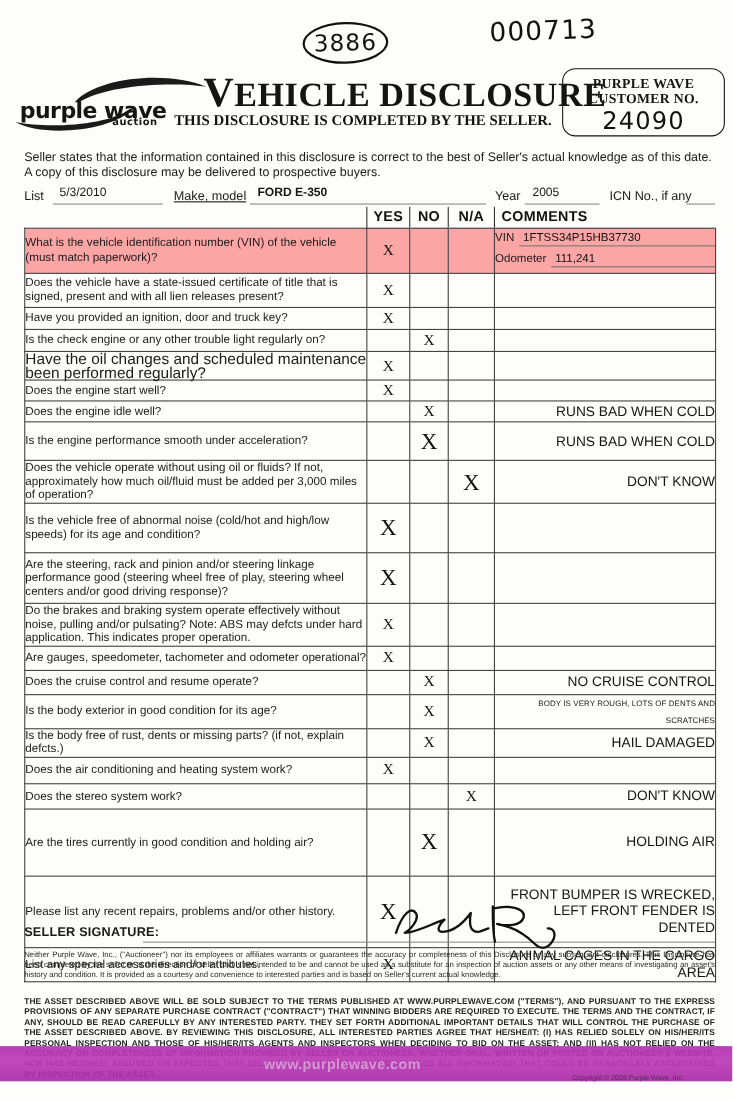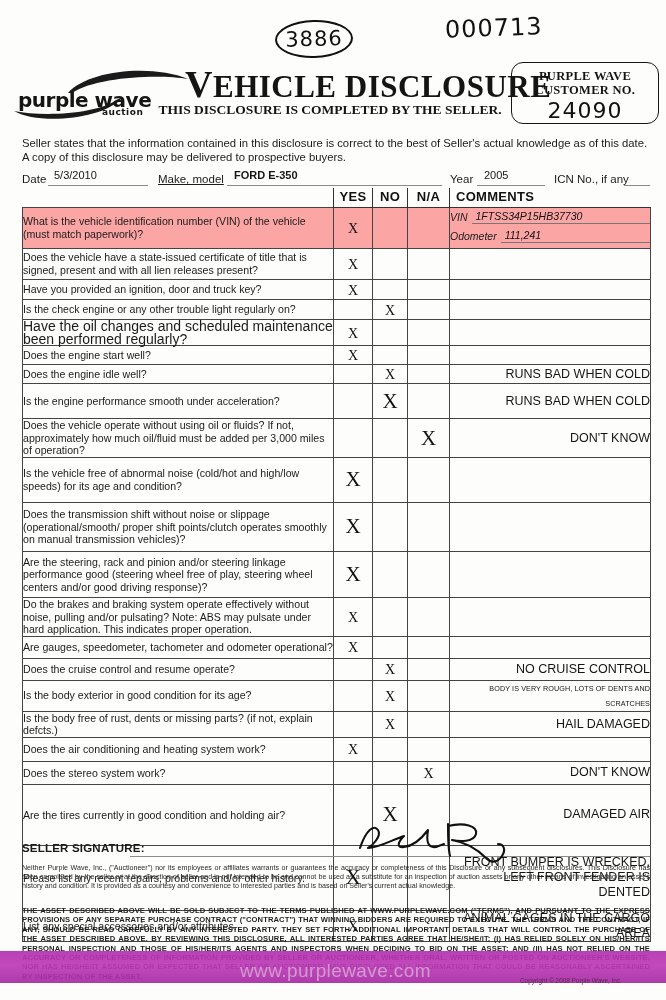--- a/index.html
+++ b/index.html
@@ -215,23 +215,22 @@
     border-right: none;
   }
   .c-cell.small { font-size: 7.2px; letter-spacing: 0.1px; }
   .vin-cell {
     padding: 4px 6px 4px 6px;
     border-right: none;
     font-size: 10.5px;
   }
   .vin-line {
     display: flex;
-    align-items: center;
+    align-items: flex-start;
     margin: 2px 0 5px 0;
-    font-style: italic;
   }
   .vin-line .lb { flex: 0 0 auto; margin-right: 4px; color: #1b1b1b; }
   .vin-line .vv {
     flex: 1 1 auto;
     border-bottom: 1px solid #777;
     padding-left: 4px;
     padding-bottom: 1px;
     font-size: 10.5px;
     color: #111;
   }
@@ -302,22 +301,22 @@
     top: 951px;
     width: 666px;
     height: 32px;
     background: linear-gradient(180deg,#b42fb0 0%, #bb3ab6 45%, #a82aa4 100%);
     opacity: 0.92;
   }
   .band-url {
     position: absolute;
     left: 240px;
     top: 960px;
-    font-size: 19px;
-    font-weight: normal;
+    font-size: 13px;
+    font-weight: bold;
     color: #d9a8d7;
     letter-spacing: 0.4px;
     opacity: 0.85;
   }
   .copyright {
     position: absolute;
     left: 520px;
     top: 977px;
     font-size: 6.4px;
     color: #5a2a58;
@@ -350,21 +349,21 @@
     <div class="custbox">
       <div class="l1">PURPLE WAVE</div>
       <div class="l2">CUSTOMER NO.</div>
       <div class="num hand">24090</div>
     </div>
   </div>
 
   <div class="intro">Seller states that the information contained in this disclosure is correct to the best of Seller's actual knowledge as of this date. A copy of this disclosure may be delivered to prospective buyers.</div>
 
   <div class="fieldrow">
-    <span class="lbl" style="left:0px;">Date</span>
+    <span class="lbl" style="left:0px;">List</span>
     <span class="ln" style="left:26px; width:100px;"></span>
     <span class="val" style="left:32px;">5/3/2010</span>
 
     <span class="lbl" style="left:136px;text-decoration:underline;">Make, model</span>
     <span class="ln" style="left:205px; width:215px;"></span>
     <span class="val" style="left:212px;font-weight:bold;">FORD E-350</span>
 
     <span class="lbl" style="left:428px;">Year</span>
     <span class="ln" style="left:455px; width:68px;"></span>
     <span class="val" style="left:462px;">2005</span>
@@ -466,35 +465,28 @@
           <td class="c-cell">DON'T KNOW</td>
         </tr>
         <tr>
           <td class="q-cell" style="height: 44px;">Is the vehicle free of abnormal noise (cold/hot and high/low speeds) for its age and condition?</td>
           <td class="mark-cell"><span class="xbig">X</span></td>
           <td class="mark-cell"></td>
           <td class="mark-cell"></td>
           <td class="c-cell"></td>
         </tr>
         <tr>
-          <td class="q-cell" style="height: 48px;">Does the transmission shift without noise or slippage (operational/smooth/ proper shift points/clutch operates smoothly on manual transmission vehicles)?</td>
-          <td class="mark-cell"><span class="xbig">X</span></td>
-          <td class="mark-cell"></td>
-          <td class="mark-cell"></td>
-          <td class="c-cell"></td>
-        </tr>
-        <tr>
           <td class="q-cell" style="height: 45px;">Are the steering, rack and pinion and/or steering linkage performance good (steering wheel free of play, steering wheel centers and/or good driving response)?</td>
           <td class="mark-cell"><span class="xbig">X</span></td>
           <td class="mark-cell"></td>
           <td class="mark-cell"></td>
           <td class="c-cell"></td>
         </tr>
         <tr>
-          <td class="q-cell" style="height: 19px;">Do the brakes and braking system operate effectively without noise, pulling and/or pulsating? Note: ABS may pulsate under hard application.  This indicates proper operation.</td>
+          <td class="q-cell" style="height: 19px;">Do the brakes and braking system operate effectively without noise, pulling and/or pulsating? Note: ABS may defcts under hard application.  This indicates proper operation.</td>
           <td class="mark-cell"><span class="x">X</span></td>
           <td class="mark-cell"></td>
           <td class="mark-cell"></td>
           <td class="c-cell"></td>
         </tr>
         <tr>
           <td class="q-cell" style="height: 21px;">Are gauges, speedometer, tachometer and odometer operational?</td>
           <td class="mark-cell"><span class="x">X</span></td>
           <td class="mark-cell"></td>
           <td class="mark-cell"></td>
@@ -533,21 +525,21 @@
           <td class="mark-cell"></td>
           <td class="mark-cell"></td>
           <td class="mark-cell"><span class="x">X</span></td>
           <td class="c-cell">DON'T KNOW</td>
         </tr>
         <tr>
           <td class="q-cell" style="height: 60px;">Are the tires currently in good condition and holding air?</td>
           <td class="mark-cell"></td>
           <td class="mark-cell"><span class="xbig">X</span></td>
           <td class="mark-cell"></td>
-          <td class="c-cell">DAMAGED AIR</td>
+          <td class="c-cell">HOLDING AIR</td>
         </tr>
         <tr>
           <td class="q-cell" style="height: 64px;">Please list any recent repairs, problems and/or other history.</td>
           <td class="mark-cell"><span class="xbig">X</span></td>
           <td class="mark-cell"></td>
           <td class="mark-cell"></td>
           <td class="c-cell">FRONT BUMPER IS WRECKED, LEFT FRONT FENDER IS DENTED</td>
         </tr>
         <tr>
           <td class="q-cell" style="height: 20px;">List any special accessories and/or attributes.</td>

